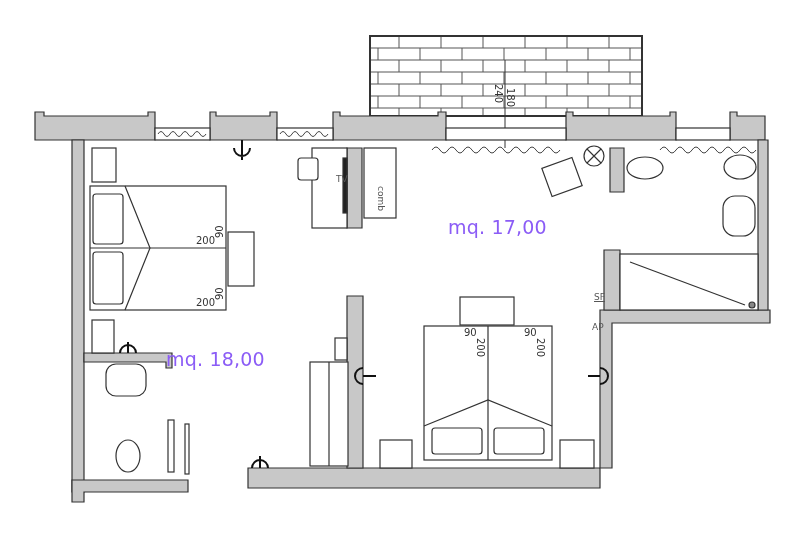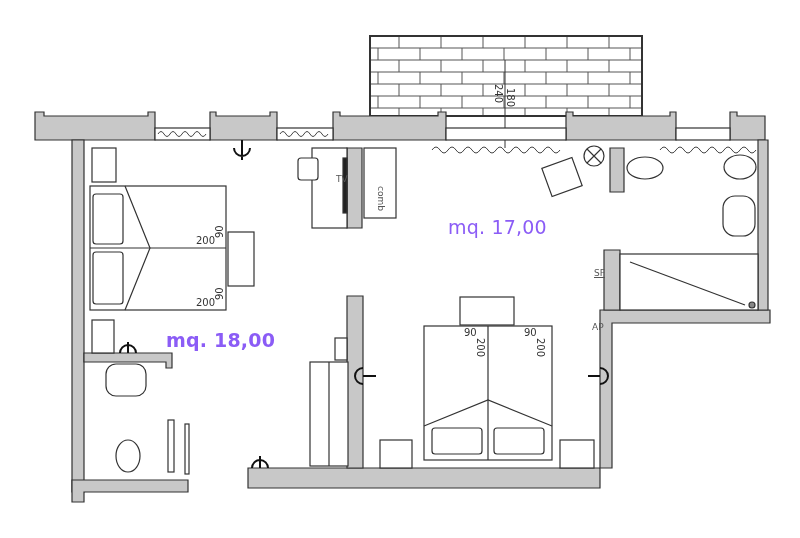--- a/index.html
+++ b/index.html
@@ -122,32 +122,32 @@
 
   <g stroke="#111" stroke-width="2" fill="none">
     <path d="M234 148 a8 8 0 0 0 16 0 M242 140 V160"></path>
     <path d="M120 353 a8 8 0 0 1 16 0 M128 342 V353"></path>
     <path d="M363 384 a8 8 0 0 1 0 -16 M363 376 H376"></path>
     <path d="M600 384 a8 8 0 0 0 0 -16 M600 376 H588"></path>
     <path d="M252 468 a8 8 0 0 1 16 0 M260 456 V468"></path>
   </g>
 </svg>
 
-<div class="lbl area-label" style="left:166px; top:329px;font-weight:bold;">mq. 18,00</div>
+<div class="lbl area-label" style="left:166px; top:348px;">mq. 18,00</div>
 <div class="lbl area-label" style="left:448px; top:216px;">mq. 17,00</div>
 
 <div class="lbl dim rot90" style="left:504px; top:84px;">240</div>
 <div class="lbl dim rot90" style="left:516px; top:88px;">180</div>
 
 <div class="lbl dim" style="left:196px; top:235px;">200</div>
 <div class="lbl dim rotm90" style="left:214px; top:238px;">90</div>
 <div class="lbl dim" style="left:196px; top:297px;">200</div>
 <div class="lbl dim rotm90" style="left:214px; top:300px;">90</div>
 
 <div class="lbl dim" style="left:464px; top:327px;">90</div>
 <div class="lbl dim rot90" style="left:486px; top:338px;">200</div>
 <div class="lbl dim" style="left:524px; top:327px;">90</div>
 <div class="lbl dim rot90" style="left:546px; top:338px;">200</div>
 
 <div class="lbl tiny" style="left:336px; top:174px;">TV</div>
 <div class="lbl tiny rot90" style="left:386px; top:186px;">comb</div>
-<div class="lbl tiny" style="left:594px; top:268px;text-decoration:underline;">SF</div>
+<div class="lbl tiny" style="left:594px; top:292px;text-decoration:underline;">SF</div>
 <div class="lbl tiny" style="left:592px; top:322px;">AP</div>
 
 </body></html>

